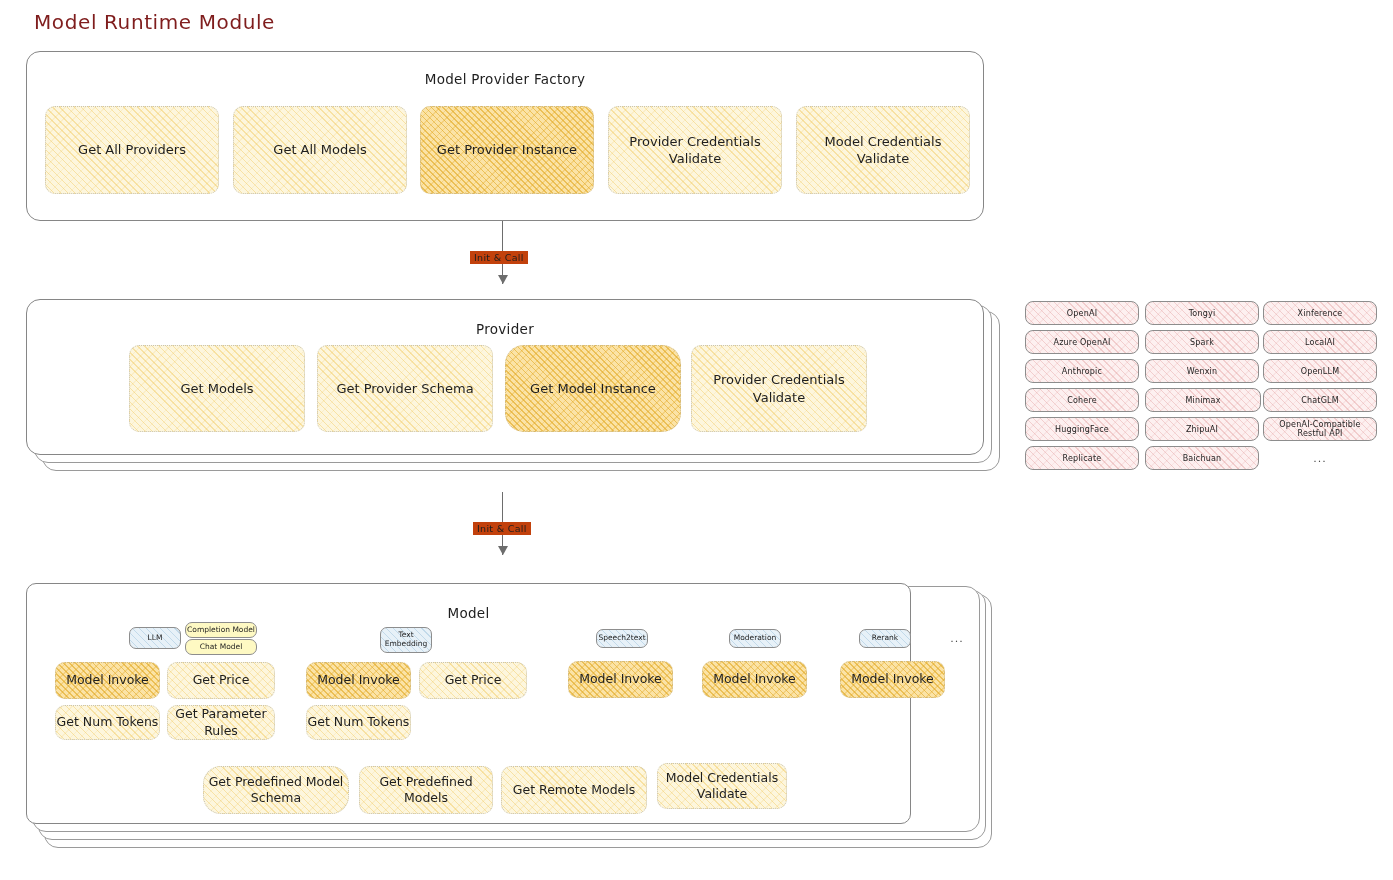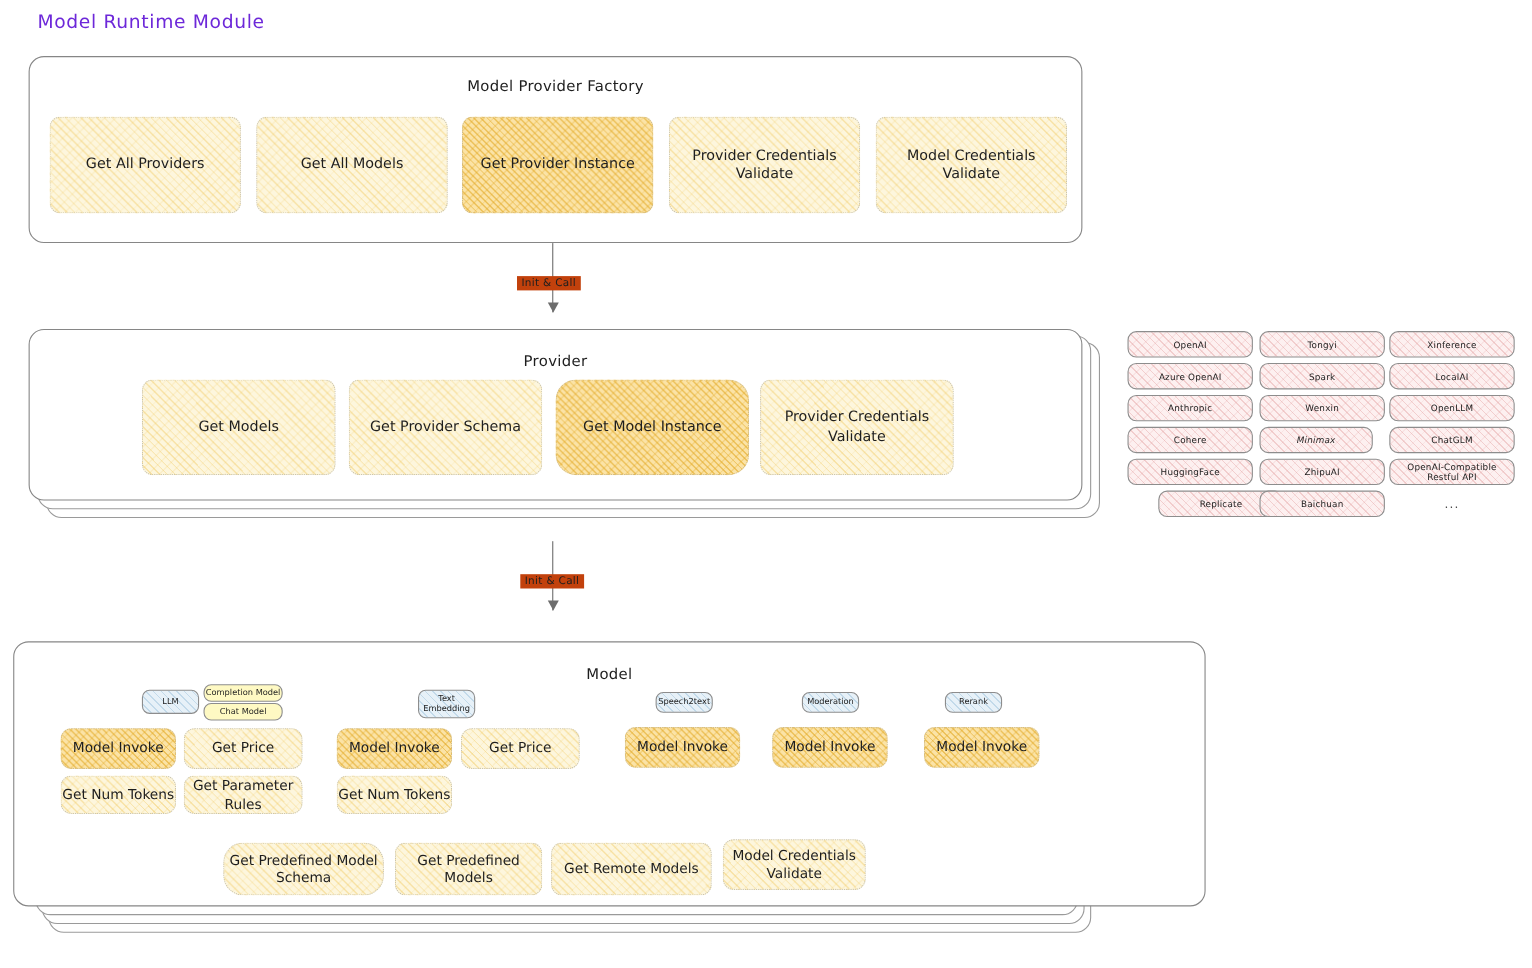--- a/index.html
+++ b/index.html
@@ -5,21 +5,21 @@
   html,body{margin:0;padding:0;background:#ffffff;}
   body{
     width:1393px;height:880px;position:relative;overflow:hidden;
     font-family:"DejaVu Sans","Liberation Sans",sans-serif;
     color:#1e1e1e;
   }
 
   
   .page-title{
     position:absolute;left:34px;top:10px;
-    font-size:17px;letter-spacing:.6px;color:#6d28d9;
+    font-size:20px;letter-spacing:.6px;color:#7f1d1d;
   }
 
   
   .container{
     position:absolute;background:#ffffff;
     border:1.1px solid #868686;border-radius:14px;
     box-sizing:border-box;
   }
   .container-title{
     position:absolute;left:0;right:0;text-align:center;
@@ -127,44 +127,44 @@
 <div class="box" style="left:129px;top:345px;width:176px;height:87px;z-index:2;">Get Models</div>
 <div class="box" style="left:317px;top:345px;width:176px;height:87px;z-index:2;">Get Provider Schema</div>
 <div class="box strong" style="left:505px;top:345px;width:176px;height:87px;z-index:2;border-radius:19px;">Get Model Instance</div>
 <div class="box" style="left:691px;top:345px;width:176px;height:87px;z-index:2;">Provider Credentials Validate</div>
 
 <div class="chip" style="left:1025px;top:301px;width:114px;height:24px;">OpenAI</div>
 <div class="chip" style="left:1025px;top:330px;width:114px;height:24px;">Azure OpenAI</div>
 <div class="chip" style="left:1025px;top:359px;width:114px;height:24px;">Anthropic</div>
 <div class="chip" style="left:1025px;top:388px;width:114px;height:24px;">Cohere</div>
 <div class="chip" style="left:1025px;top:417px;width:114px;height:24px;">HuggingFace</div>
-<div class="chip" style="left:1025px;top:446px;width:114px;height:24px;margin-left:28px;">Replicate</div>
+<div class="chip" style="left:1025px;top:446px;width:114px;height:24px;">Replicate</div>
 
 <div class="chip" style="left:1145px;top:301px;width:114px;height:24px;">Tongyi</div>
 <div class="chip" style="left:1145px;top:330px;width:114px;height:24px;">Spark</div>
 <div class="chip" style="left:1145px;top:359px;width:114px;height:24px;">Wenxin</div>
-<div class="chip" style="left:1145px;top:388px;width:103px;height:24px;font-style:italic;">Minimax</div>
+<div class="chip" style="left:1145px;top:388px;width:116px;height:24px;">Minimax</div>
 <div class="chip" style="left:1145px;top:417px;width:114px;height:24px;">ZhipuAI</div>
 <div class="chip" style="left:1145px;top:446px;width:114px;height:24px;">Baichuan</div>
 
 <div class="chip" style="left:1263px;top:301px;width:114px;height:24px;">Xinference</div>
 <div class="chip" style="left:1263px;top:330px;width:114px;height:24px;">LocalAI</div>
 <div class="chip" style="left:1263px;top:359px;width:114px;height:24px;">OpenLLM</div>
 <div class="chip" style="left:1263px;top:388px;width:114px;height:24px;">ChatGLM</div>
 <div class="chip" style="left:1263px;top:417px;width:114px;height:24px;">OpenAI-Compatible Restful API</div>
 <div class="ellipsis" style="left:1263px;top:446px;width:114px;height:24px;">...</div>
 
 <div class="arrow-line" style="left:502px;top:492px;height:63px;"></div>
 <div class="arrow-head" style="left:498px;top:546px;"></div>
 <div class="arrow-label" style="left:473px;top:522px;">Init &amp; Call</div>
 
 <div class="stack-layer" style="left:44px;top:594px;width:948px;height:254px;"></div>
 <div class="stack-layer" style="left:38px;top:590px;width:948px;height:250px;"></div>
 <div class="stack-layer" style="left:32px;top:586px;width:948px;height:246px;"></div>
-<div class="container" style="left:12px;top:583px;width:1084px;height:241px;z-index:1;">
+<div class="container" style="left:26px;top:583px;width:885px;height:241px;z-index:1;border-radius:10px;">
   <div class="container-title" style="top:21px;">Model</div>
 </div>
 
 <div class="tchip blue" style="left:129px;top:627px;width:52px;height:22px;z-index:2;">LLM</div>
 <div class="tchip white" style="left:185px;top:622px;width:72px;height:16px;z-index:2;">Completion Model</div>
 <div class="tchip white" style="left:185px;top:639px;width:72px;height:16px;z-index:2;">Chat Model</div>
 
 <div class="tchip blue" style="left:380px;top:627px;width:52px;height:26px;z-index:2;">
   <span style="white-space:pre-line;">Text
 Embedding</span>

